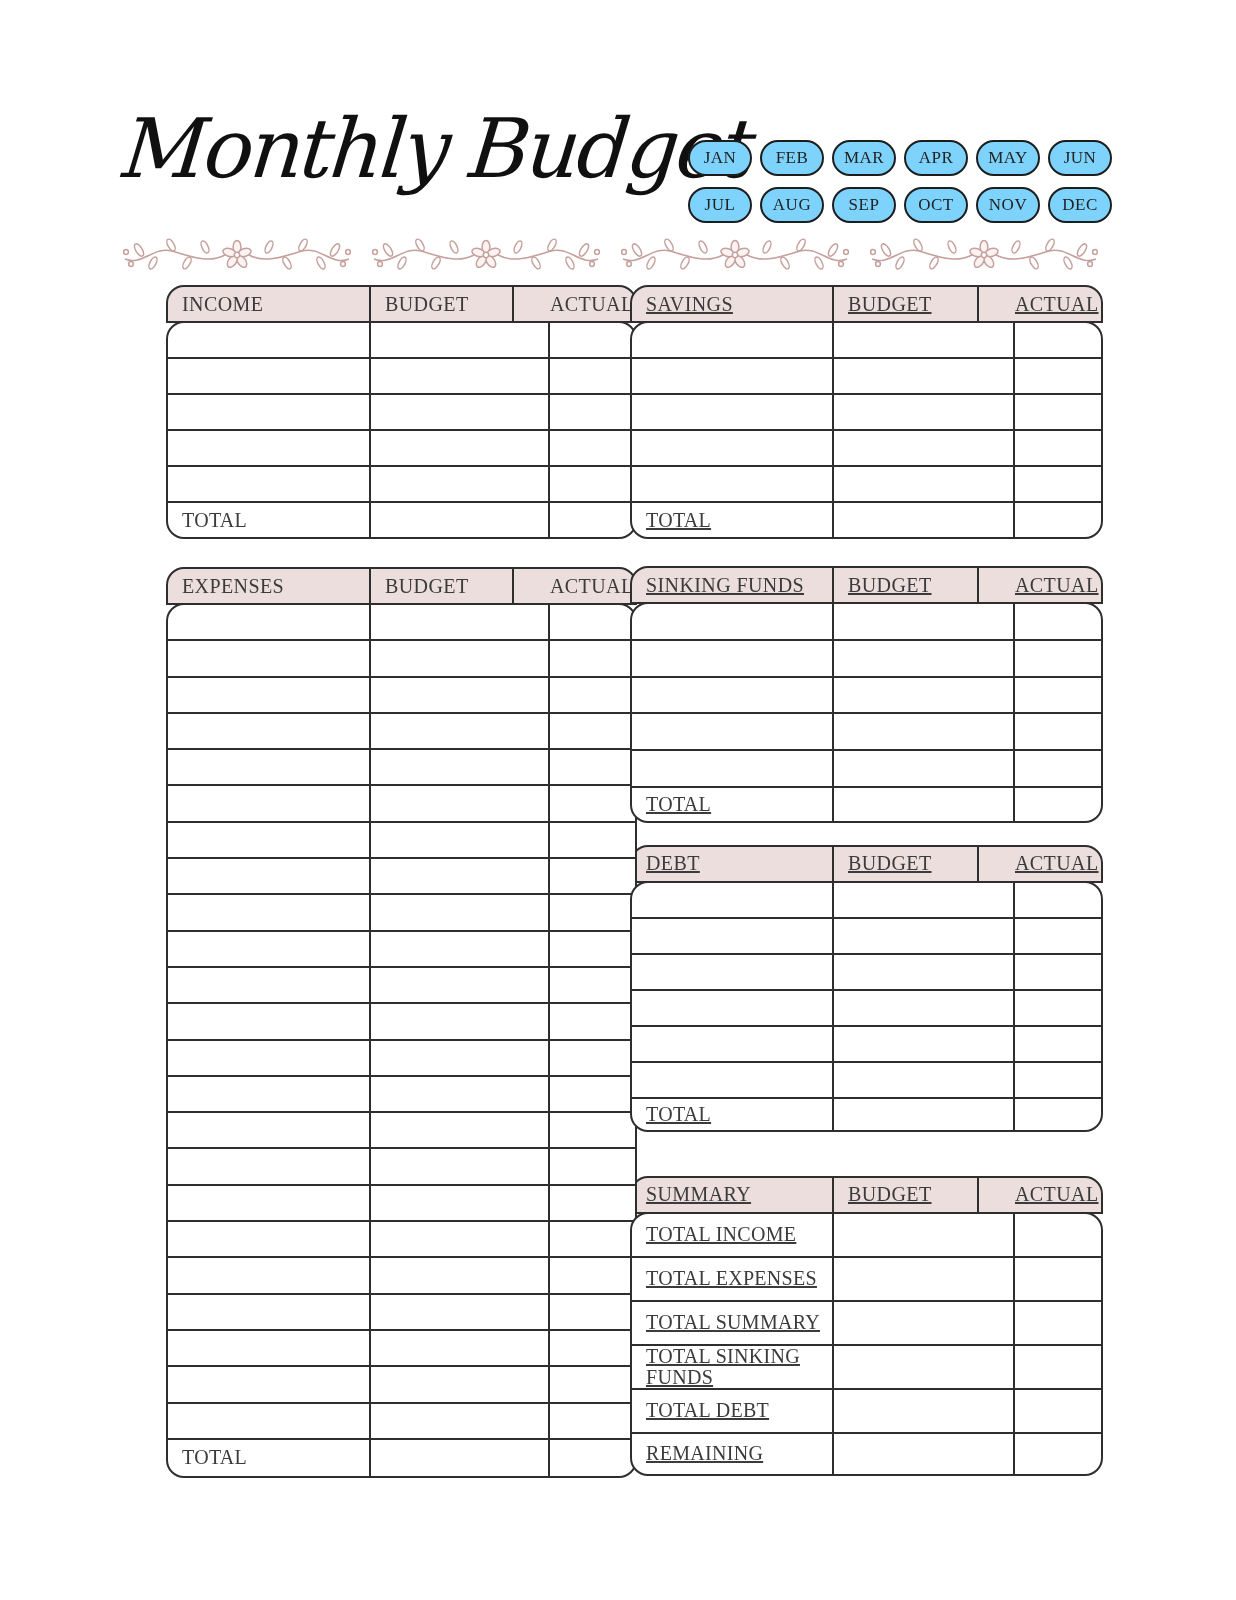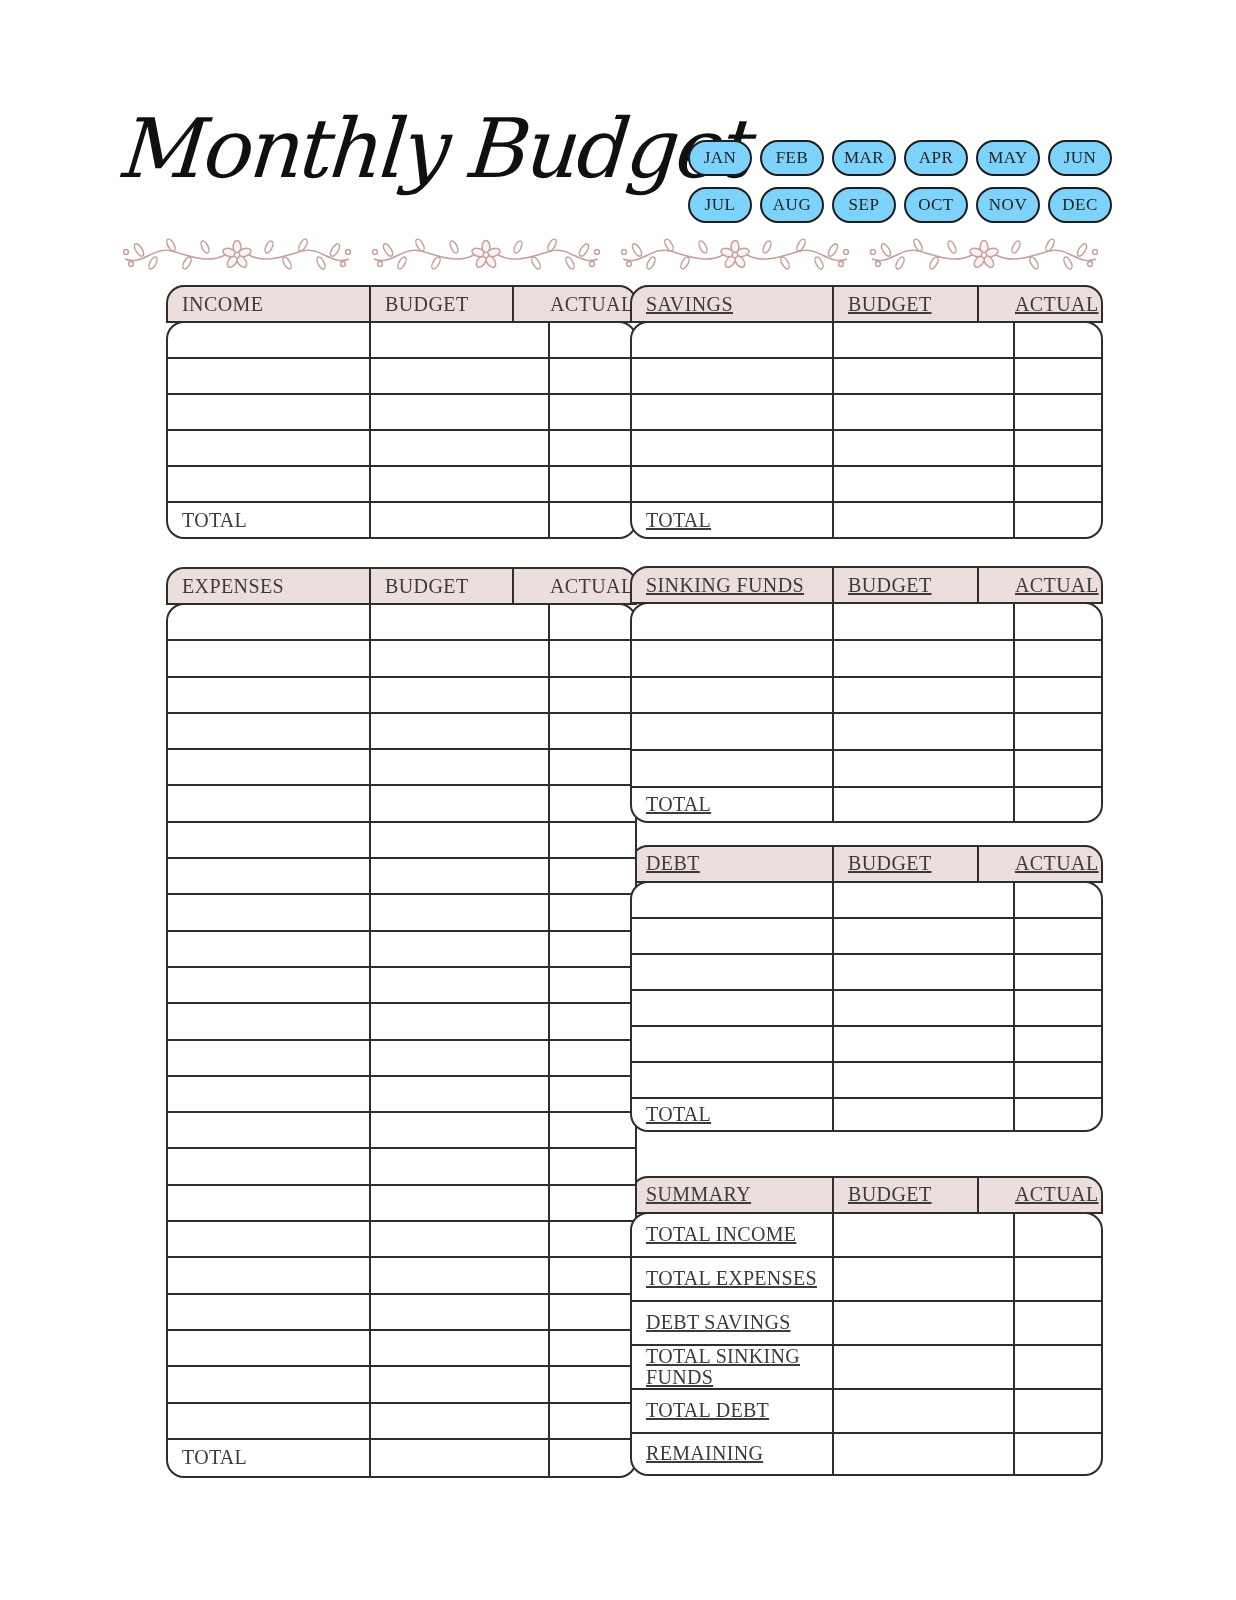--- a/index.html
+++ b/index.html
@@ -451,21 +451,21 @@
             <div class="lc">TOTAL INCOME</div>
             <div class="cc"></div>
             <div class="cc"></div>
           </div>
           <div class="t-row">
             <div class="lc">TOTAL EXPENSES</div>
             <div class="cc"></div>
             <div class="cc"></div>
           </div>
           <div class="t-row">
-            <div class="lc">DEBT SAVINGS</div>
+            <div class="lc">TOTAL SUMMARY</div>
             <div class="cc"></div>
             <div class="cc"></div>
           </div>
           <div class="t-row">
             <div class="lc">TOTAL SINKING FUNDS</div>
             <div class="cc"></div>
             <div class="cc"></div>
           </div>
           <div class="t-row">
             <div class="lc">TOTAL DEBT</div>

